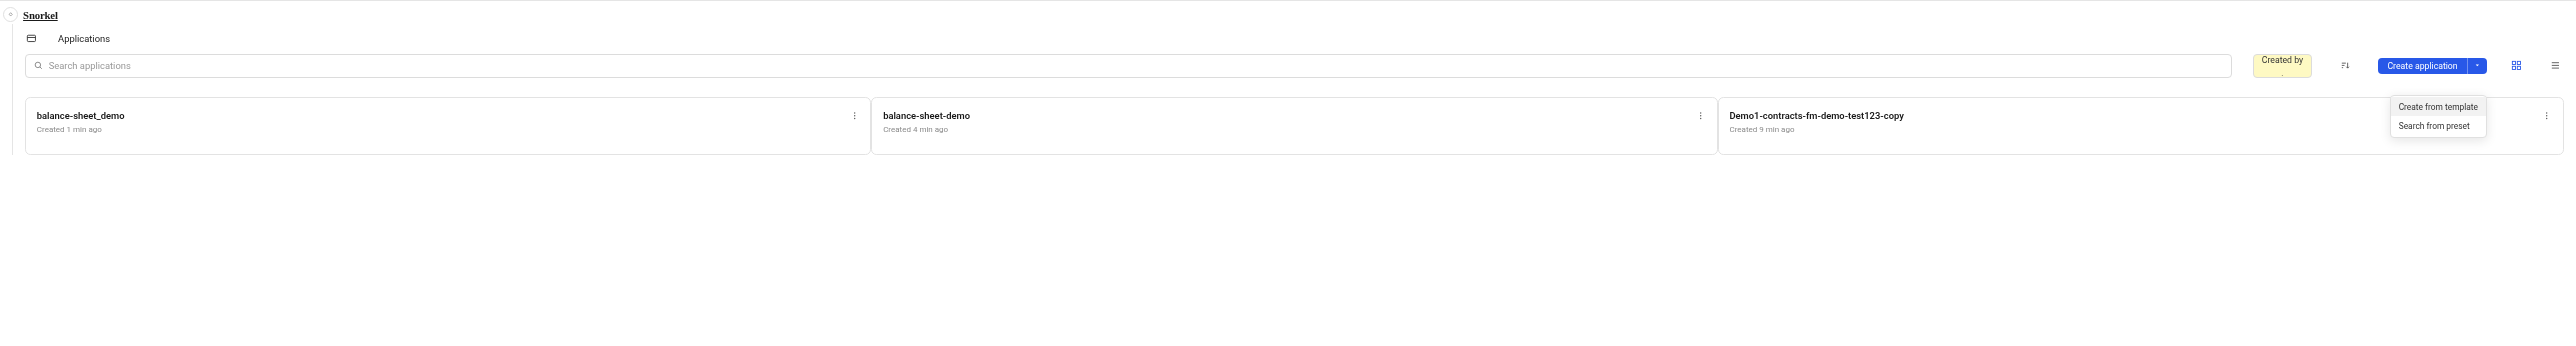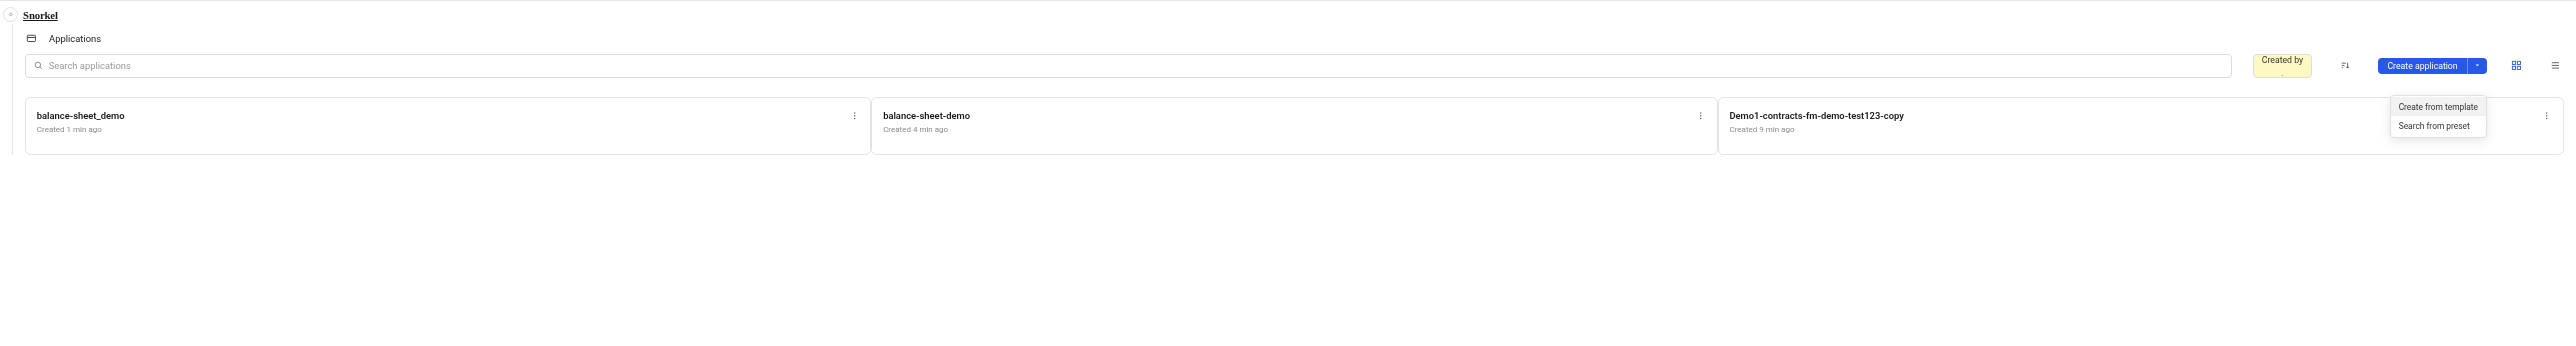--- a/index.html
+++ b/index.html
@@ -47,21 +47,21 @@
       text-decoration: underline;
     }
     .content {
       border-left: 0.7px solid #e5e5e5;
       margin-left: 12px;
       padding: 0 12px 0 12px;
     }
     .breadcrumb {
       display: flex;
       align-items: center;
-      gap: 12px;
+      gap: 21px;
       padding: 9.4px 0 9.4px 1.3px;
       font-size: 9.4px;
       color: #1a1a1a;
     }
     .toolbar {
       display: flex;
       align-items: center;
       gap: 21px;
     }
     .search-wrap {

